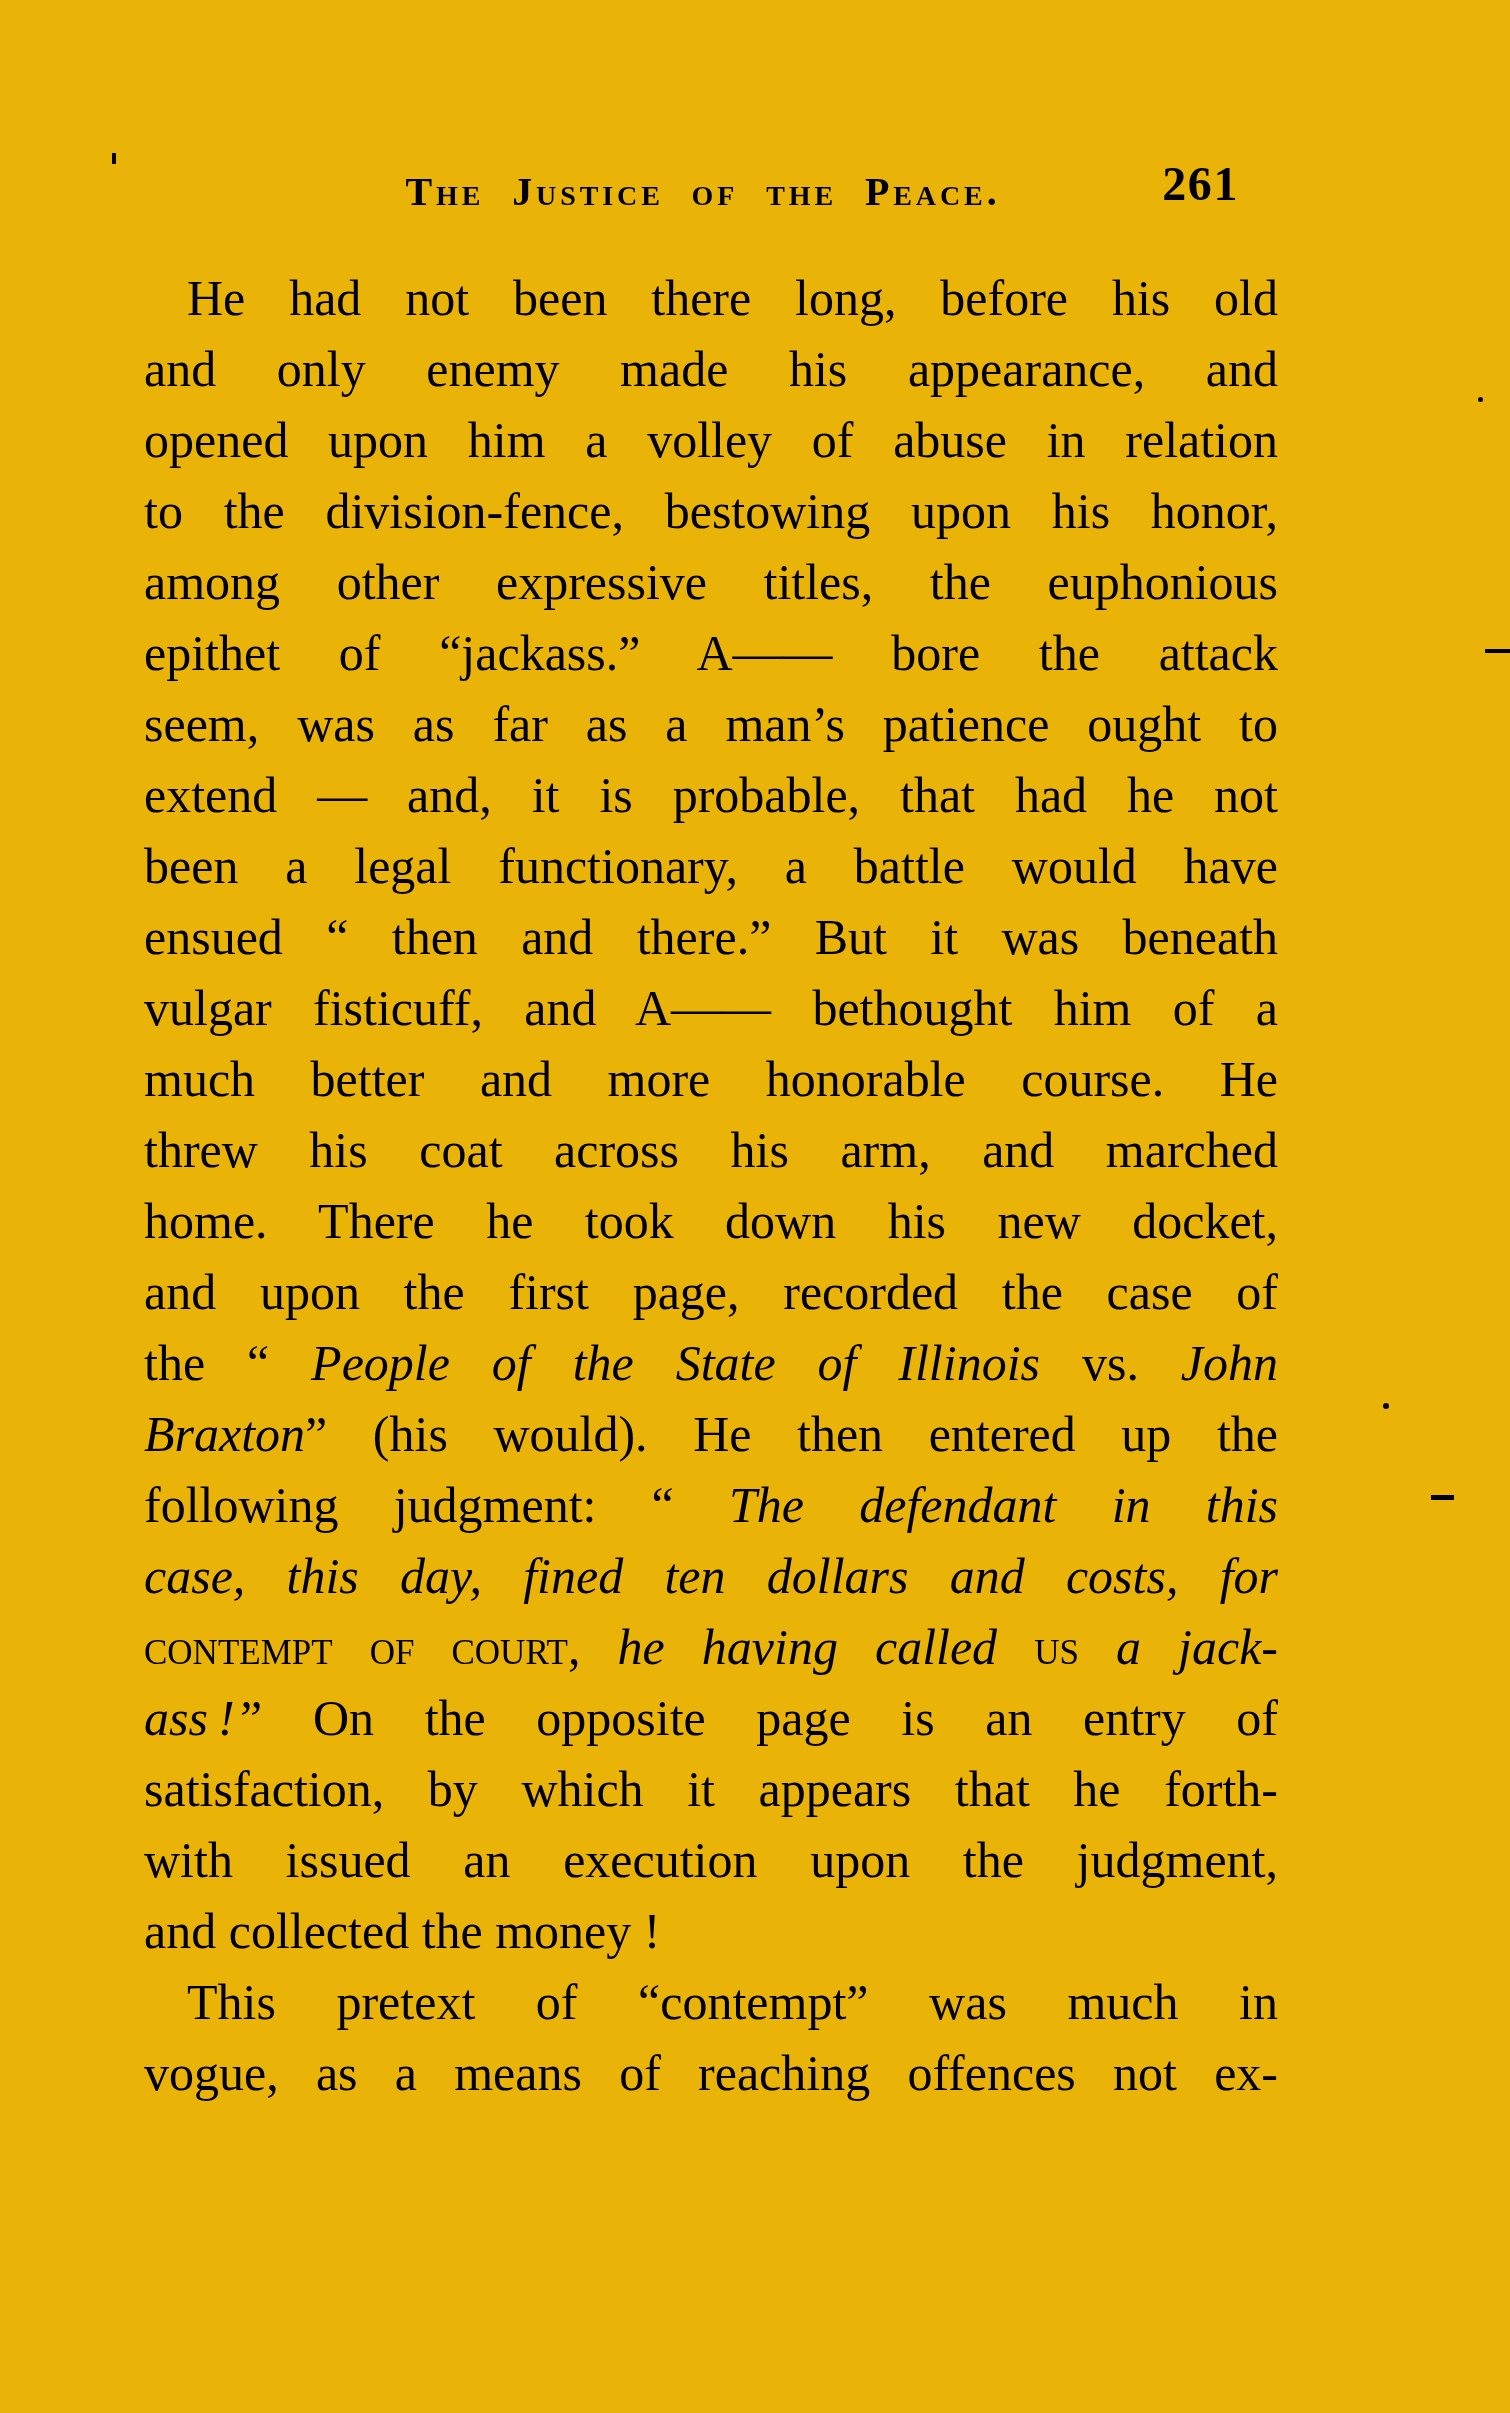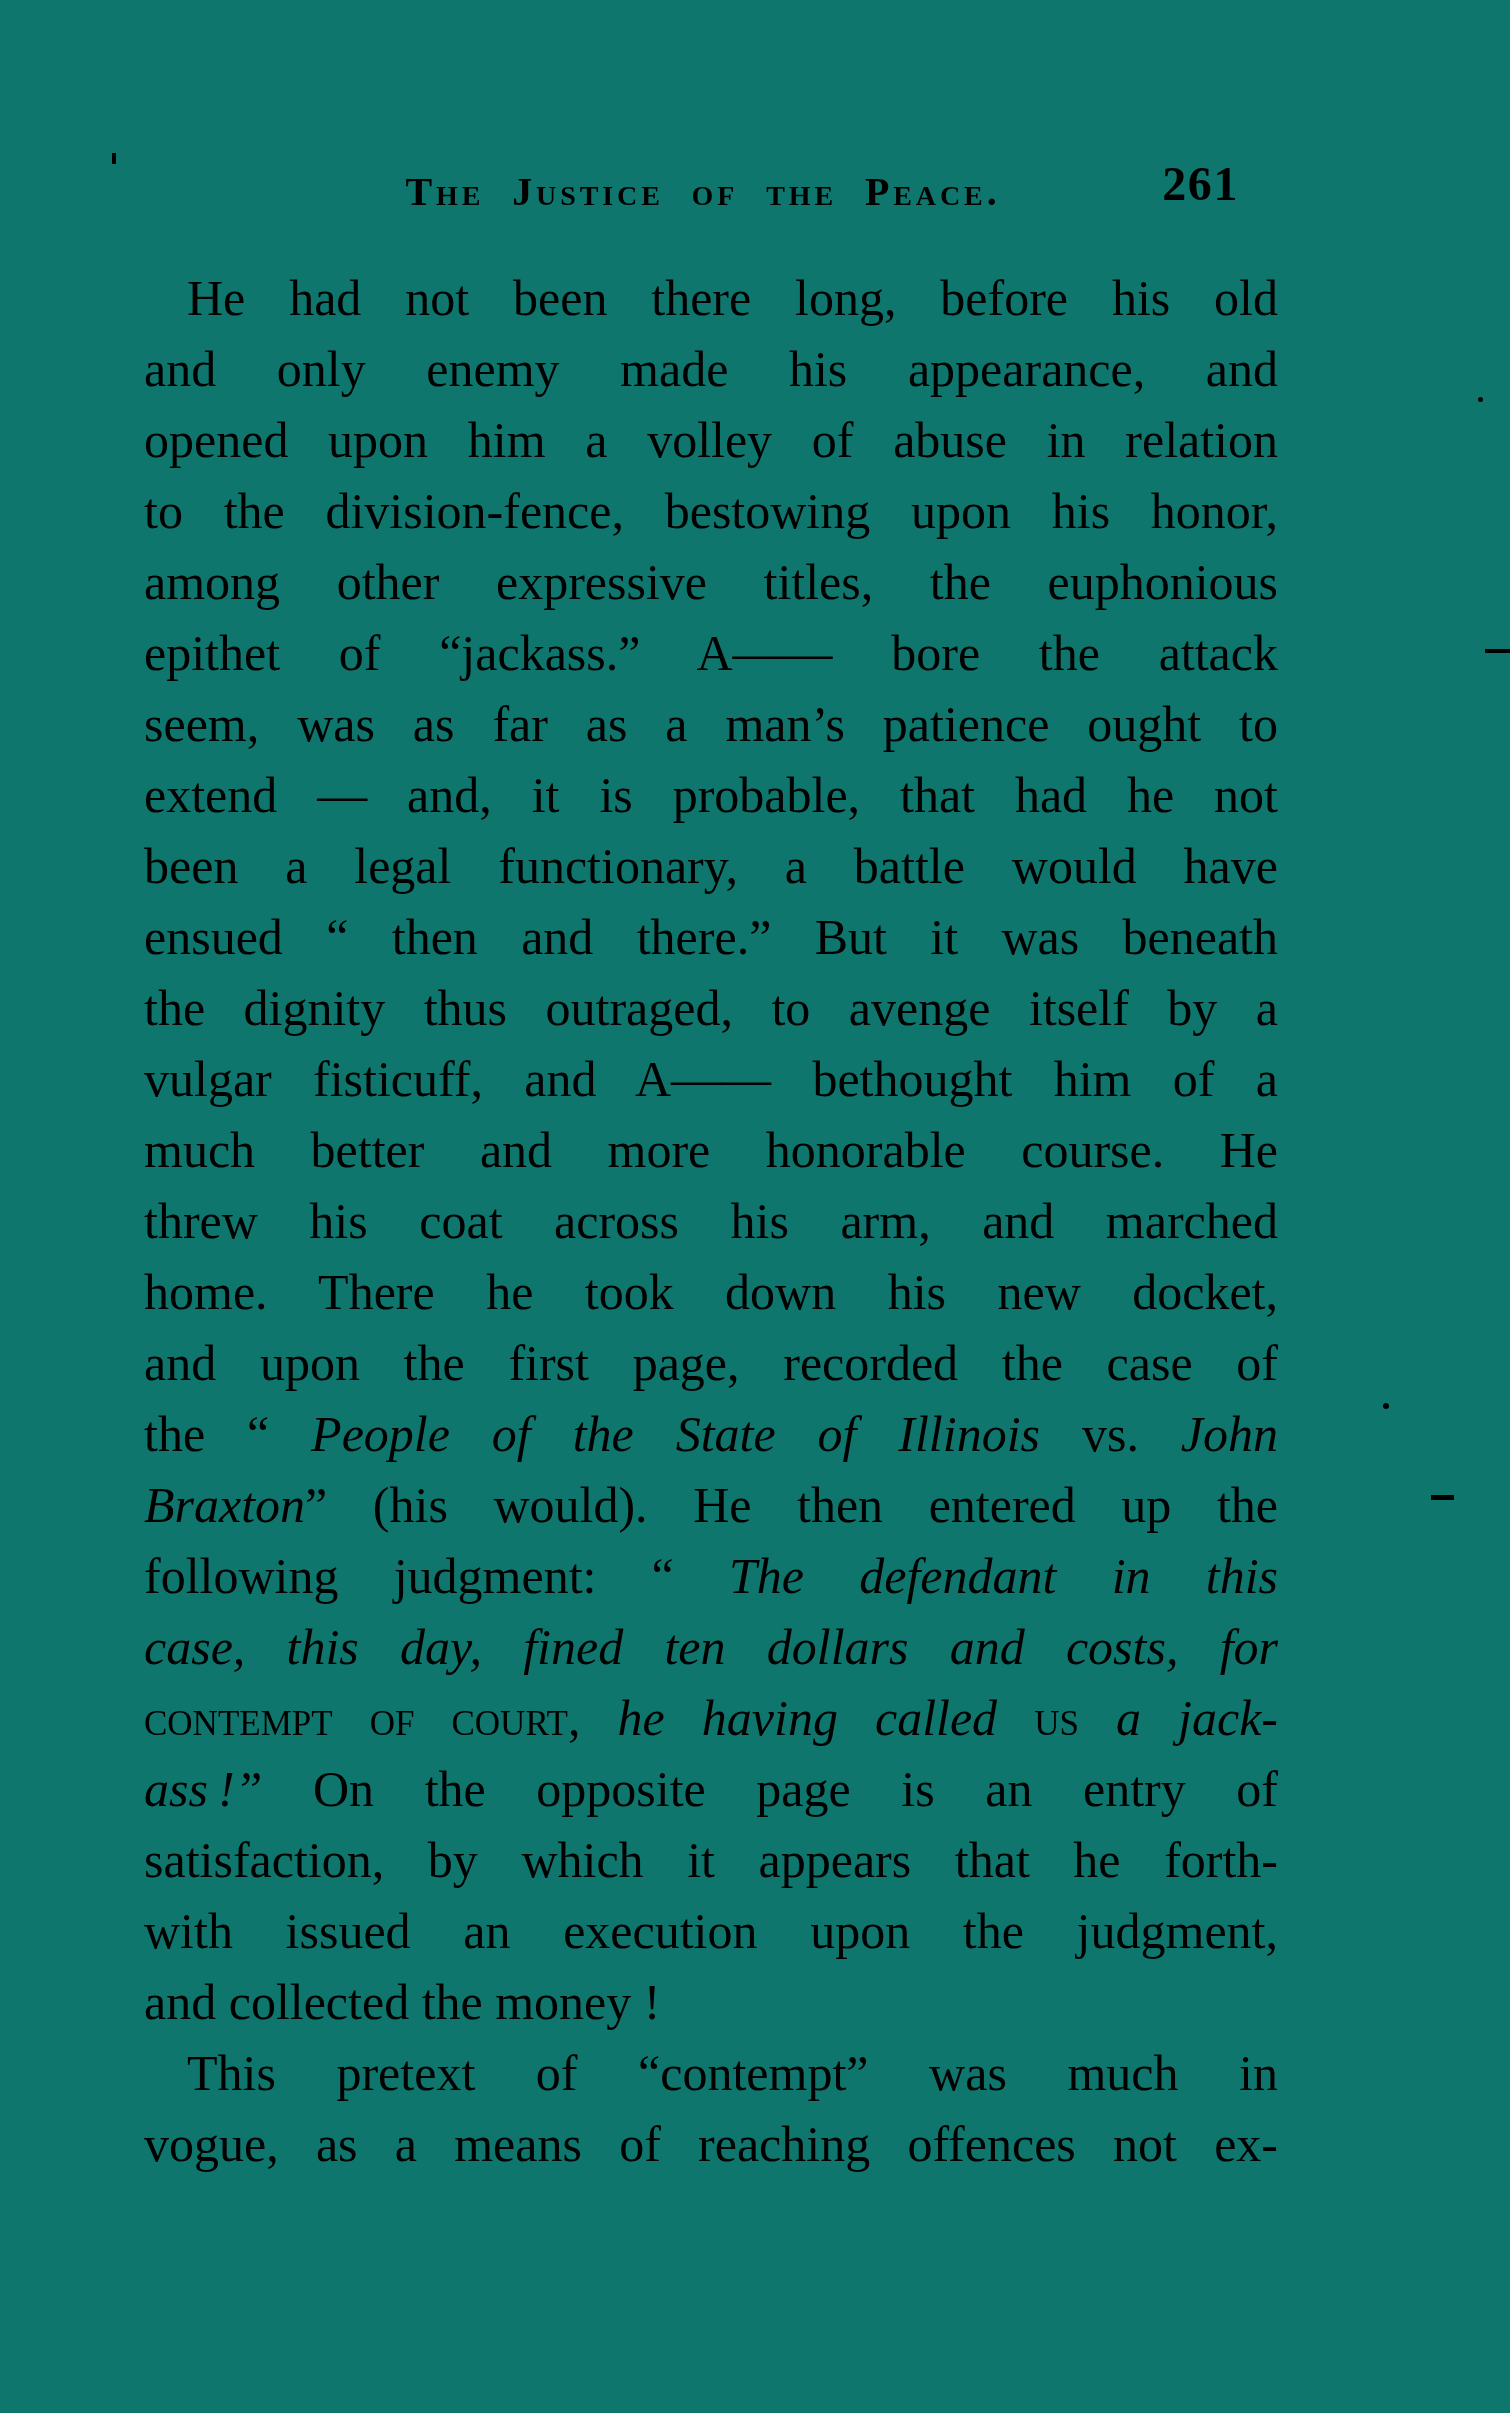--- a/index.html
+++ b/index.html
@@ -4,21 +4,21 @@
 <style>
   html, body {
     margin: 0;
     padding: 0;
     background: #ffffff;
   }
   .page {
     position: relative;
     width: 1510px;
     height: 2413px;
-    background: #0f766e;
+    background: #eab308;
     color: #000000;
     font-family: "Liberation Serif", serif;
     overflow: hidden;
   }
   .running-title {
     position: absolute;
     top: 172px;
     left: 128px;
     right: 232px;
     height: 40px;
@@ -77,21 +77,20 @@
       <div class="line indent"><span class="seg-r">He had not been there long, before his old</span></div>
       <div class="line"><span class="seg-r">and only enemy made his appearance, and</span></div>
       <div class="line"><span class="seg-r">opened upon him a volley of abuse in relation</span></div>
       <div class="line"><span class="seg-r">to the division-fence, bestowing upon his honor,</span></div>
       <div class="line"><span class="seg-r">among other expressive titles, the euphonious</span></div>
       <div class="line"><span class="seg-r">epithet of “jackass.” A—— bore the attack</span></div>
       <div class="line"><span class="seg-r">seem, was as far as a man’s patience ought to</span></div>
       <div class="line"><span class="seg-r">extend — and, it is probable, that had he not</span></div>
       <div class="line"><span class="seg-r">been a legal functionary, a battle would have</span></div>
       <div class="line"><span class="seg-r">ensued “ then and there.” But it was beneath</span></div>
-      <div class="line"><span class="seg-r">the dignity thus outraged, to avenge itself by a</span></div>
       <div class="line"><span class="seg-r">vulgar fisticuff, and A—— bethought him of a</span></div>
       <div class="line"><span class="seg-r">much better and more honorable course. He</span></div>
       <div class="line"><span class="seg-r">threw his coat across his arm, and marched</span></div>
       <div class="line"><span class="seg-r">home. There he took down his new docket,</span></div>
       <div class="line"><span class="seg-r">and upon the first page, recorded the case of</span></div>
       <div class="line"><span class="seg-r">the “ </span><span class="seg-i">People of the State of Illinois</span><span class="seg-r"> vs. </span><span class="seg-i">John</span></div>
       <div class="line"><span class="seg-i">Braxton</span><span class="seg-r">” (his would). He then entered up the</span></div>
       <div class="line"><span class="seg-r">following judgment: “ </span><span class="seg-i">The defendant in this</span></div>
       <div class="line"><span class="seg-i">case, this day, fined ten dollars and costs, for</span></div>
       <div class="line"><span class="seg-sc">contempt of court, </span><span class="seg-i">he having called </span><span class="seg-sc">us </span><span class="seg-i">a jack-</span></div>

